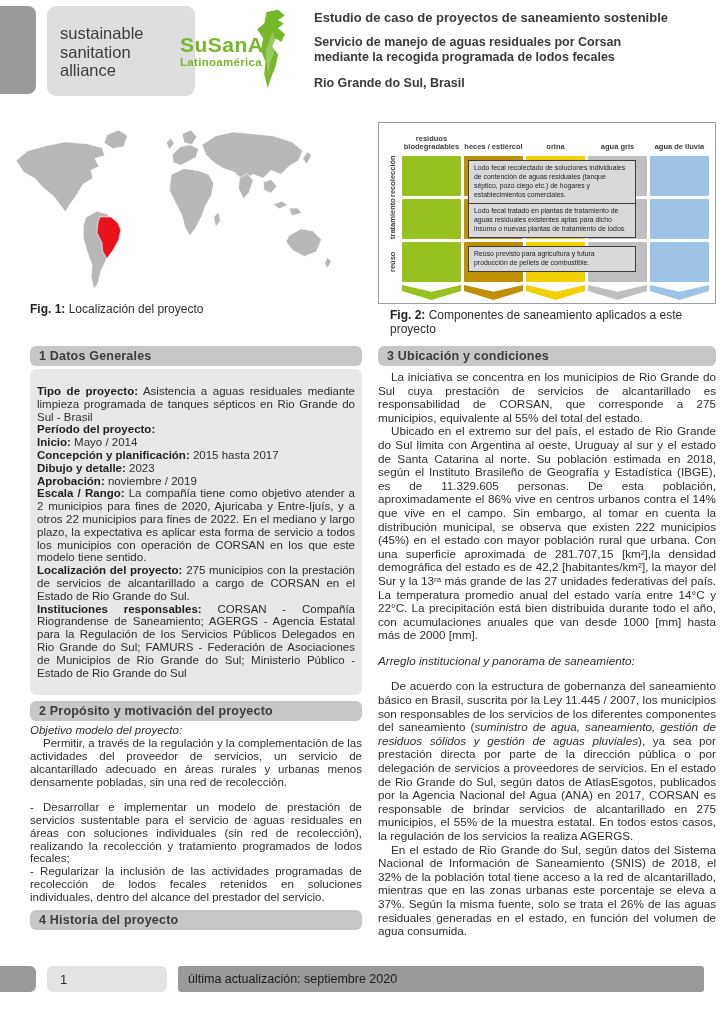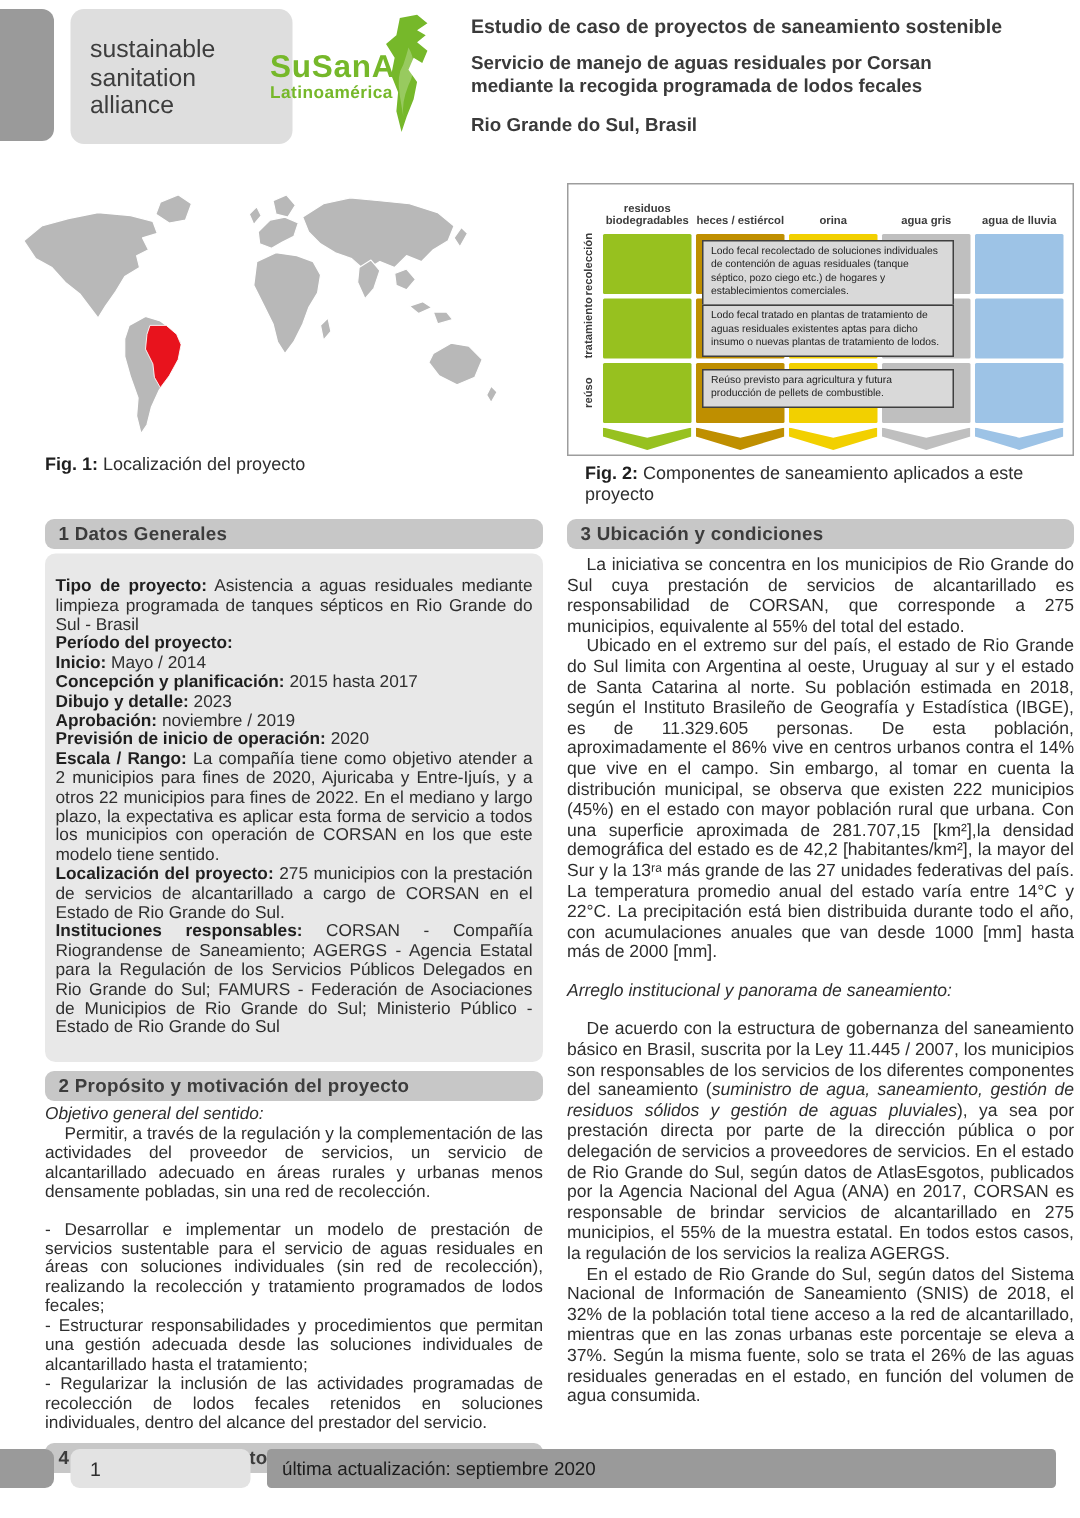--- a/index.html
+++ b/index.html
@@ -164,33 +164,31 @@
 
   <div class="colL">
     <div class="secbar">1 Datos Generales</div>
     <div class="graybox">
       <div class="item"><b>Tipo de proyecto:</b> <span>Asistencia a aguas residuales mediante limpieza programada de tanques sépticos en Rio Grande do Sul - Brasil</span></div>
       <div class="item"><b>Período del proyecto:</b> <span></span></div>
       <div class="item"><b>Inicio:</b> <span>Mayo / 2014</span></div>
       <div class="item"><b>Concepción y planificación:</b> <span>2015 hasta 2017</span></div>
       <div class="item"><b>Dibujo y detalle:</b> <span>2023</span></div>
       <div class="item"><b>Aprobación:</b> <span>noviembre / 2019</span></div>
-      <div class="item"><b>Previsión de inicio de operación:</b> <span>2020</span></div>
       <div class="item"><b>Escala / Rango:</b> <span>La compañía tiene como objetivo atender a 2 municipios para fines de 2020, Ajuricaba y Entre-Ijuís, y a otros 22 municipios para fines de 2022. En el mediano y largo plazo, la expectativa es aplicar esta forma de servicio a todos los municipios con operación de CORSAN en los que este modelo tiene sentido.</span></div>
       <div class="item"><b>Localización del proyecto:</b> <span>275 municipios con la prestación de servicios de alcantarillado a cargo de CORSAN en el Estado de Rio Grande do Sul.</span></div>
       <div class="item"><b>Instituciones responsables:</b> <span>CORSAN - Compañía Riograndense de Saneamiento; AGERGS - Agencia Estatal para la Regulación de los Servicios Públicos Delegados en Rio Grande do Sul; FAMURS - Federación de Asociaciones de Municipios de Rio Grande do Sul; Ministerio Público - Estado de Rio Grande do Sul</span></div>
     </div>
 
     <div class="secbar mt6">2 Propósito y motivación del proyecto</div>
     <div class="bodytxt">
-      <p class="itl">Objetivo general del sentido:</p>
+      <p class="itl">Objetivo modelo del proyecto:</p>
       <p class="ind">Permitir, a través de la regulación y la complementación de las actividades del proveedor de servicios, un servicio de alcantarillado adecuado en áreas rurales y urbanas menos densamente pobladas, sin una red de recolección.</p>
       <div class="gap"></div>
       <p>- Desarrollar e implementar un modelo de prestación de servicios sustentable para el servicio de aguas residuales en áreas con soluciones individuales (sin red de recolección), realizando la recolección y tratamiento programados de lodos fecales;</p>
-      <p>- Estructurar responsabilidades y procedimientos que permitan una gestión adecuada desde las soluciones individuales de alcantarillado hasta el tratamiento;</p>
       <p>- Regularizar la inclusión de las actividades programadas de recolección de lodos fecales retenidos en soluciones individuales, dentro del alcance del prestador del servicio.</p>
     </div>
 
     <div class="secbar mt6">4 Historia del proyecto</div>
   </div>
 
   <div class="colR">
     <div class="secbar">3 Ubicación y condiciones</div>
     <div class="bodytxt">
       <p class="ind">La iniciativa se concentra en los municipios de Rio Grande do Sul cuya prestación de servicios de alcantarillado es responsabilidad de CORSAN, que corresponde a 275 municipios, equivalente al 55% del total del estado.</p>

